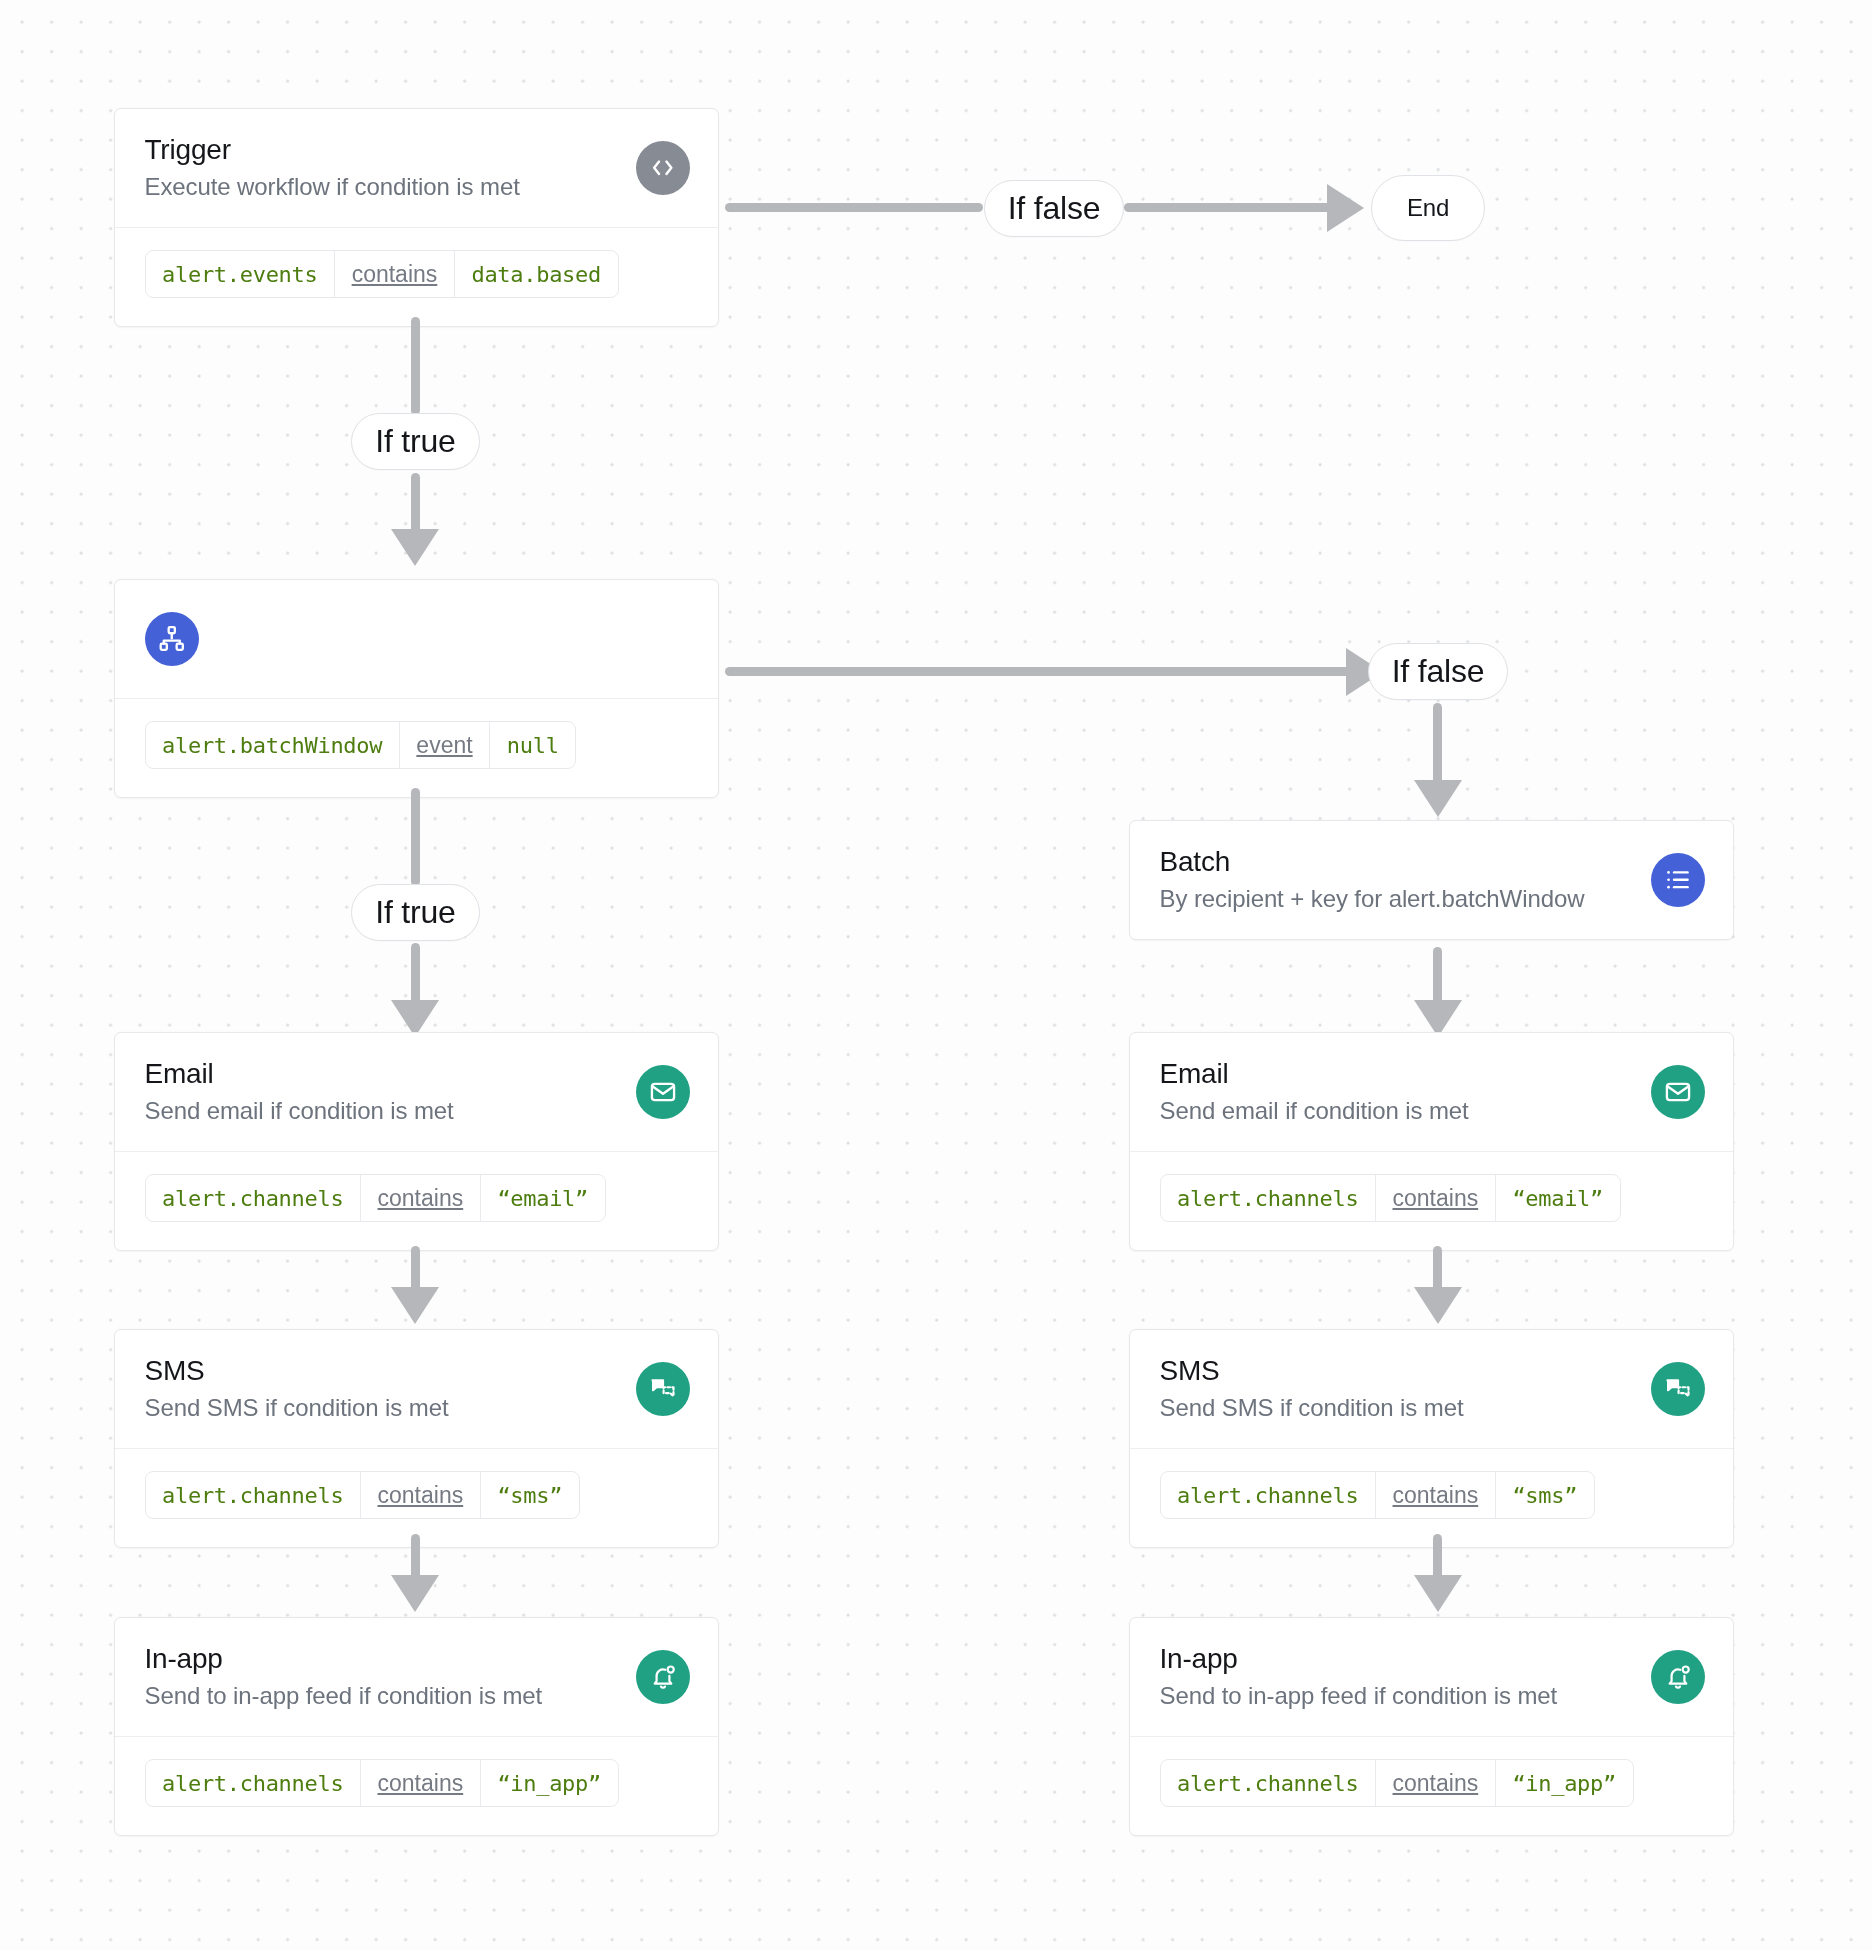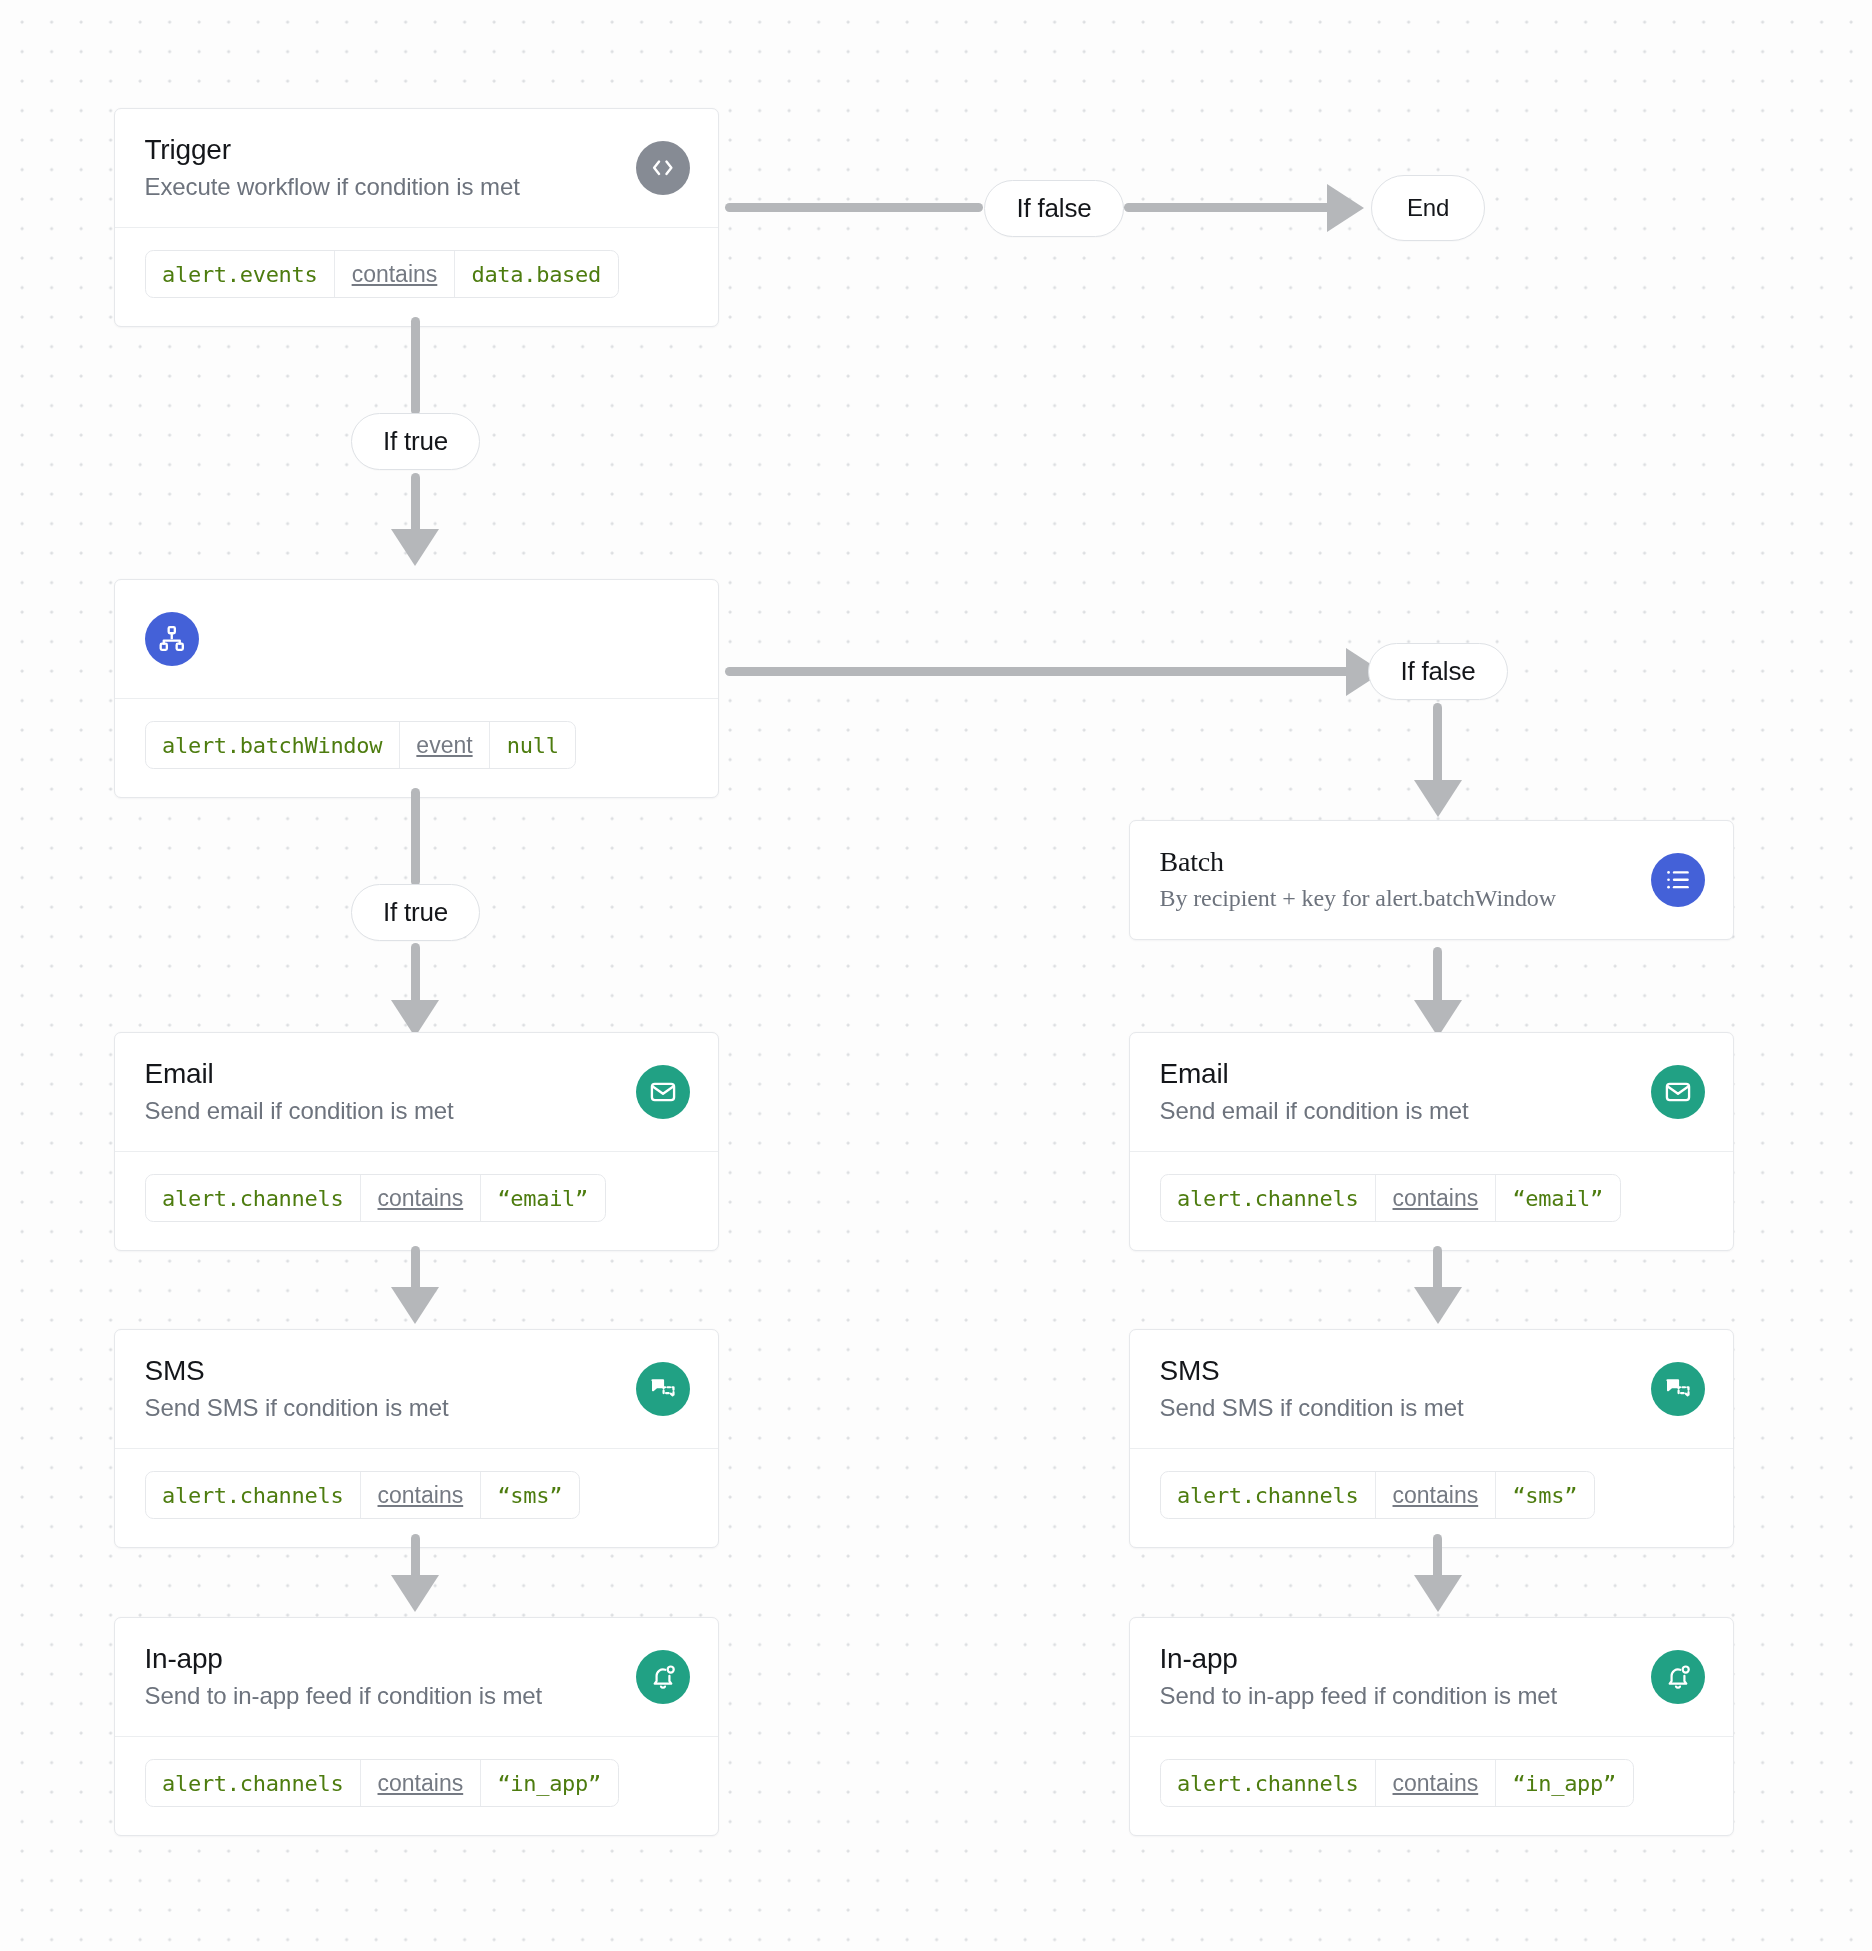--- a/index.html
+++ b/index.html
@@ -103,21 +103,21 @@
 
   
   .pill {
     position: absolute;
     display: flex;
     align-items: center;
     justify-content: center;
     background: #ffffff;
     border: 0.9px solid #dfe2e6;
     border-radius: 922px;
-    font-size: 26px;
+    font-size: 32px;
     color: #14161a;
     letter-spacing: -0.2px;
     box-shadow: 0 0.9px 0.9px rgba(16,24,40,0.02);
   }
   .stem-v {
     position: absolute;
     width: 9.2px;
     background: #b5b7ba;
     border-radius: 4.6px;
   }
@@ -214,21 +214,21 @@
   <div class="stem-v" style="left:1433px; top:703px; height:85px;"></div>
   <div class="head-down" style="left:1414px; top:780px;"></div>
 
   <div class="stem-v" style="left:411px; top:788px; height:98px;"></div>
 
   <div class="pill" style="left:351px; top:884px; width:129px; height:57px;">If true</div>
 
   <div class="stem-v" style="left:411px; top:943px; height:63px;"></div>
   <div class="head-down" style="left:391px; top:1000px;"></div>
 
-  <div class="card" style="left:1129px; top:820px; width:605px;font-family:Liberation Serif, serif;">
+  <div class="card" style="left:1129px; top:820px; width:605px;">
     <div class="card-head">
       <div class="card-head-text">
         <div class="card-title">Batch</div>
         <div class="card-sub">By recipient + key for alert.batchWindow</div>
       </div>
       <div class="badge badge-blue">
         <svg width="29.5" height="29.5" viewBox="0 0 24 24" fill="none" stroke="#ffffff" stroke-width="2" stroke-linecap="round">
           <path d="M9 6h11"></path>
             <path d="M9 12h11"></path>
             <path d="M9 18h11"></path>

